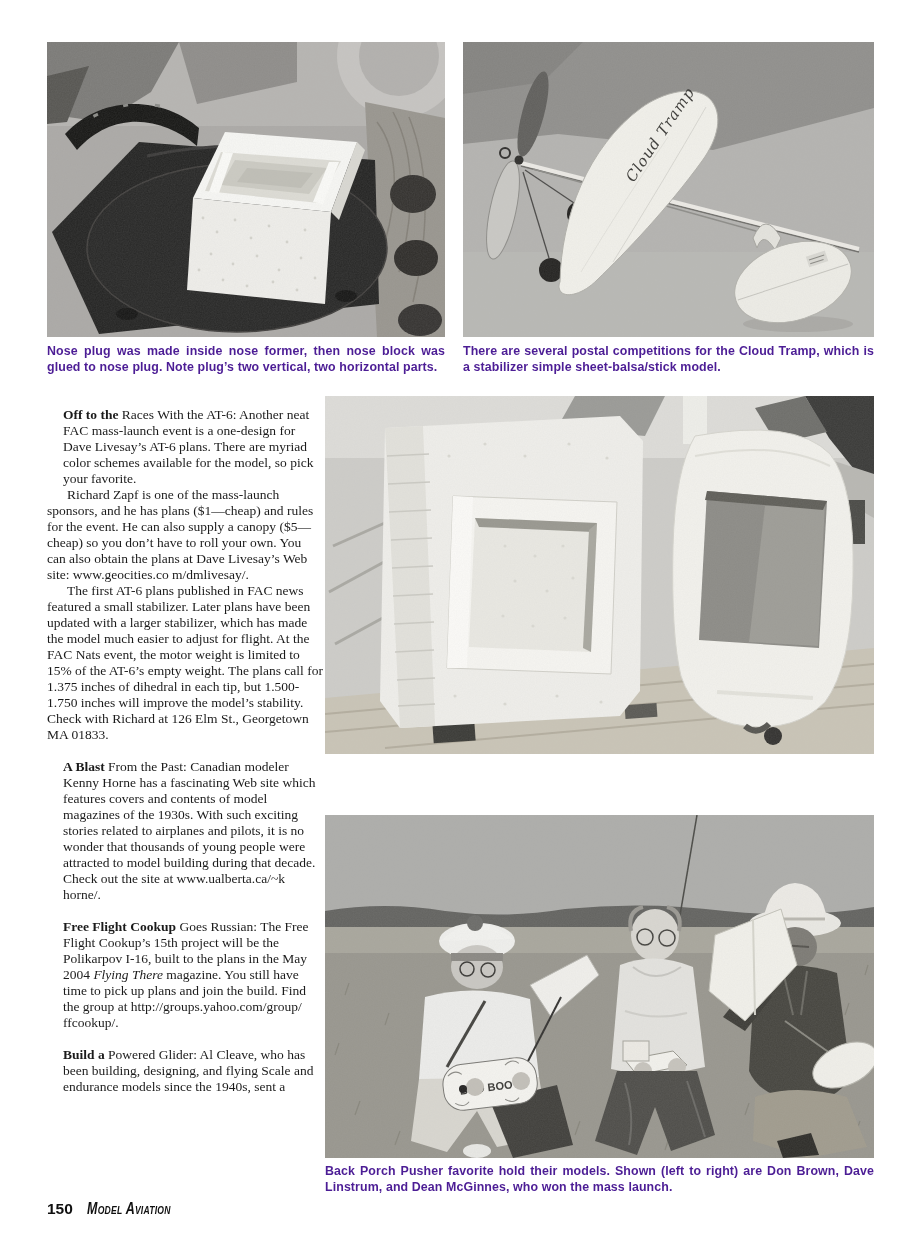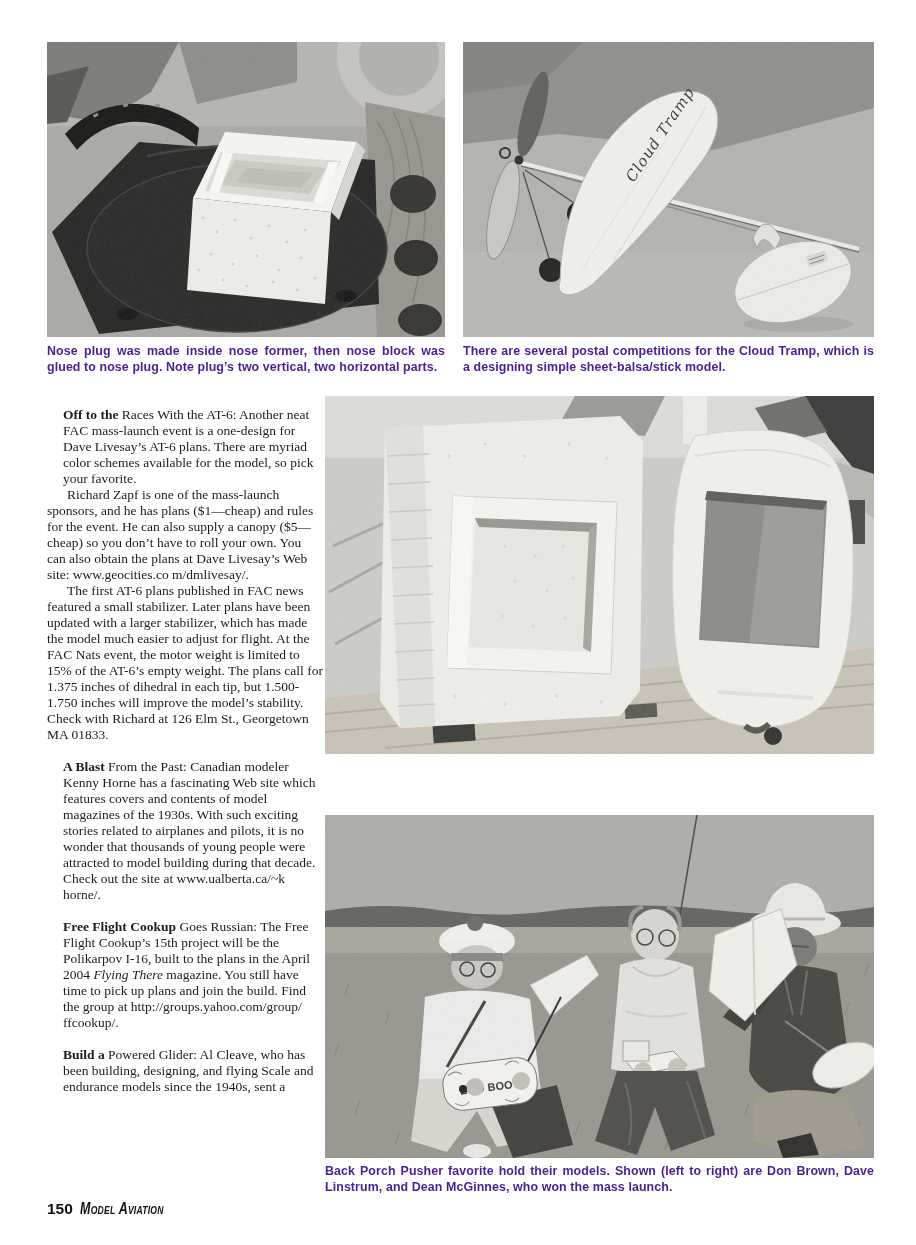--- a/index.html
+++ b/index.html
@@ -31,21 +31,21 @@
     position:absolute;left:47px;top:391px;width:276px;
     font-size:13.5px;line-height:16px;text-align:left;
   }
   .text-column p{margin:0;}
   .text-column p.sec{margin-top:16px;margin-left:16px;}
   .text-column p.ind{text-indent:20px;}
 
   .footer{
     position:absolute;left:47px;top:1200px;
     font-family:"Liberation Sans", sans-serif;color:#101010;
-    display:flex;align-items:baseline;gap:7px;
+    display:flex;align-items:baseline;gap:14px;
   }
   .footer .pagenum{font-weight:bold;font-size:15.5px;}
   .footer .mag{
     font-weight:bold;font-style:italic;font-variant:small-caps;
     font-size:16px;letter-spacing:.3px;
     display:inline-block;transform:scaleX(.78);transform-origin:left bottom;
   }
 </style>
 </head>
 <body>
@@ -154,28 +154,28 @@
           <rect x="350" y="220" width="20" height="11" fill="#d9d8d2"></rect>
           <line x1="352" y1="224" x2="368" y2="224" stroke="#8a8984" stroke-width="1"></line>
           <line x1="352" y1="228" x2="366" y2="228" stroke="#8a8984" stroke-width="1"></line>
         </g>
       </g>
       <rect width="411" height="295" filter="url(#grain)" opacity="0.3"></rect>
     </svg>
   </figure>
 
   <p class="caption cap-nose-plug">Nose plug was made inside nose former, then nose block was glued to nose plug. Note plug’s two vertical, two horizontal parts.</p>
-  <p class="caption cap-cloud-tramp">There are several postal competitions for the Cloud Tramp, which is a designing simple sheet-balsa/stick model.</p>
+  <p class="caption cap-cloud-tramp">There are several postal competitions for the Cloud Tramp, which is a stabilizer simple sheet-balsa/stick model.</p>
 
   <div class="text-column">
     <p class="sec"><b>Off to the </b><span>Races With the AT-6: Another neat FAC mass-launch event is a one-design for Dave Livesay’s AT-6 plans. There are myriad color schemes available for the model, so pick your favorite.</span></p>
     <p class="ind"><span>Richard Zapf is one of the mass-launch sponsors, and he has plans ($1—cheap) and rules for the event. He can also supply a canopy ($5—cheap) so you don’t have to roll your own. You can also obtain the plans at Dave Livesay’s Web site: www.geocities.co m/dmlivesay/.</span></p>
     <p class="ind"><span>The first AT-6 plans published in FAC news featured a small stabilizer. Later plans have been updated with a larger stabilizer, which has made the model much easier to adjust for flight. At the FAC Nats event, the motor weight is limited to 15% of the AT-6’s empty weight. The plans call for 1.375 inches of dihedral in each tip, but 1.500-1.750 inches will improve the model’s stability. Check with Richard at 126 Elm St., Georgetown MA 01833.</span></p>
     <p class="sec"><b>A Blast </b><span>From the Past: Canadian modeler Kenny Horne has a fascinating Web site which features covers and contents of model magazines of the 1930s. With such exciting stories related to airplanes and pilots, it is no wonder that thousands of young people were attracted to model building during that decade. Check out the site at www.ualberta.ca/~k horne/.</span></p>
-    <p class="sec"><b>Free Flight Cookup </b><span>Goes Russian: The Free Flight Cookup’s 15th project will be the Polikarpov I-16, built to the plans in the April 2004 </span><i>Flying There</i><span> magazine. You still have time to pick up plans and join the build. Find the group at http://groups.yahoo.com/group/ ffcookup/.</span></p>
+    <p class="sec"><b>Free Flight Cookup </b><span>Goes Russian: The Free Flight Cookup’s 15th project will be the Polikarpov I-16, built to the plans in the May 2004 </span><i>Flying There</i><span> magazine. You still have time to pick up plans and join the build. Find the group at http://groups.yahoo.com/group/ ffcookup/.</span></p>
     <p class="sec"><b>Build a </b><span>Powered Glider: Al Cleave, who has been building, designing, and flying Scale and endurance models since the 1940s, sent a</span></p>
   </div>
 
   <figure class="photo-drill-press">
     <svg viewBox="0 0 549 358" width="549" height="358">
       <rect width="549" height="358" fill="#cdccc8"></rect>
       <rect width="549" height="62" fill="#dddcd8"></rect>
       <g>
         <polygon points="250,0 340,0 320,40 232,32" fill="#9a9a96"></polygon>
         <rect x="358" y="0" width="24" height="48" fill="#eeeee9"></rect>

